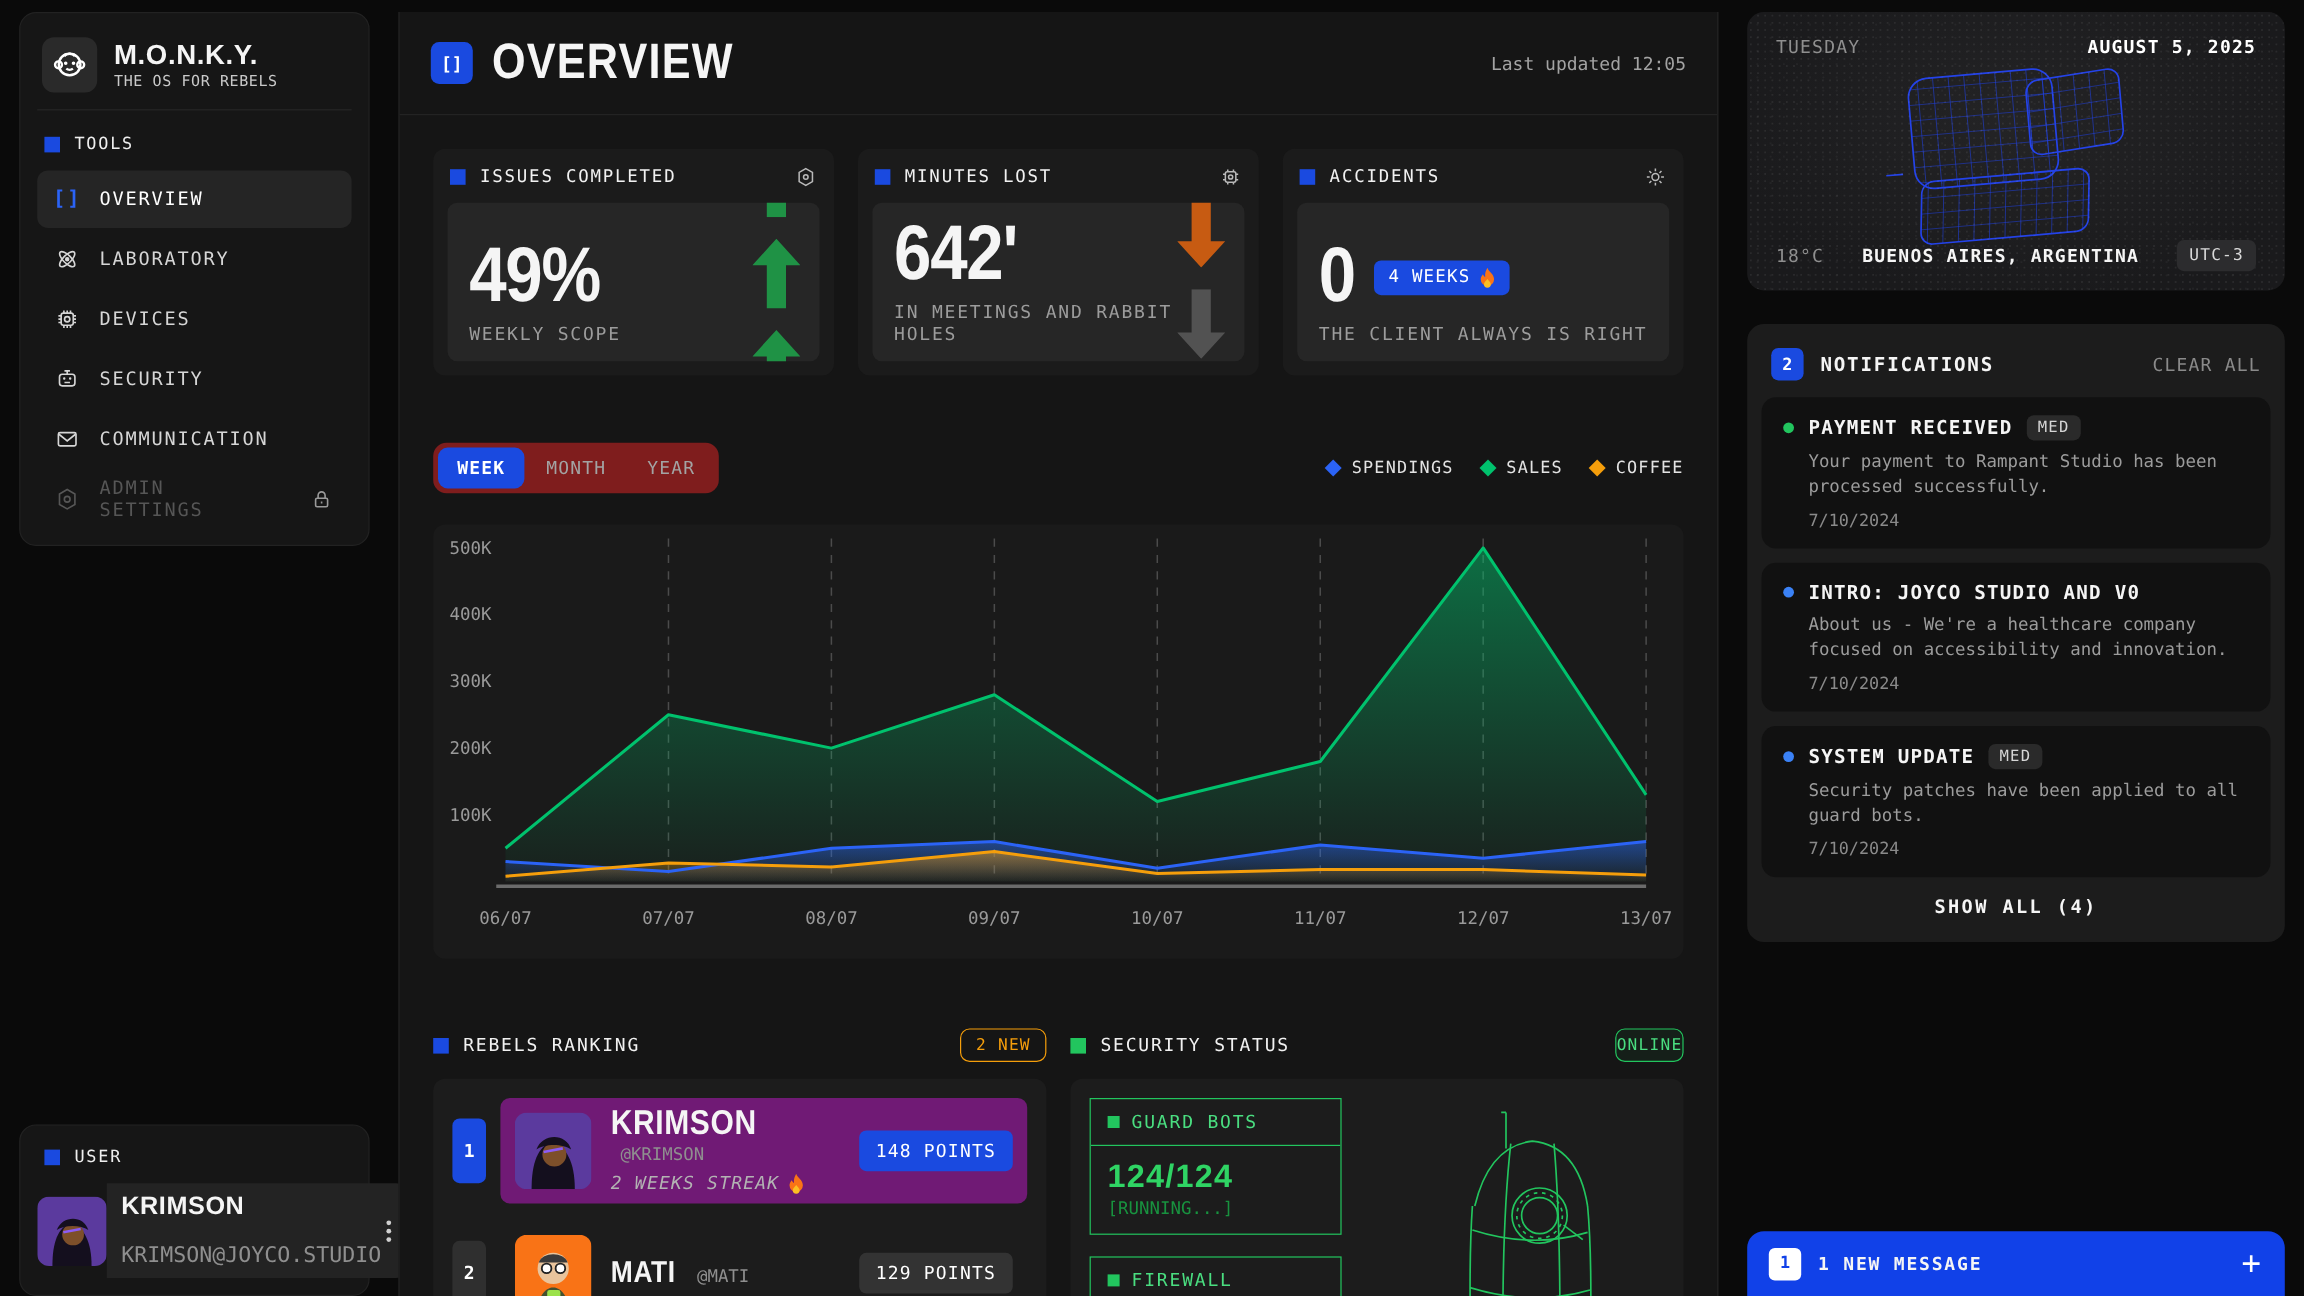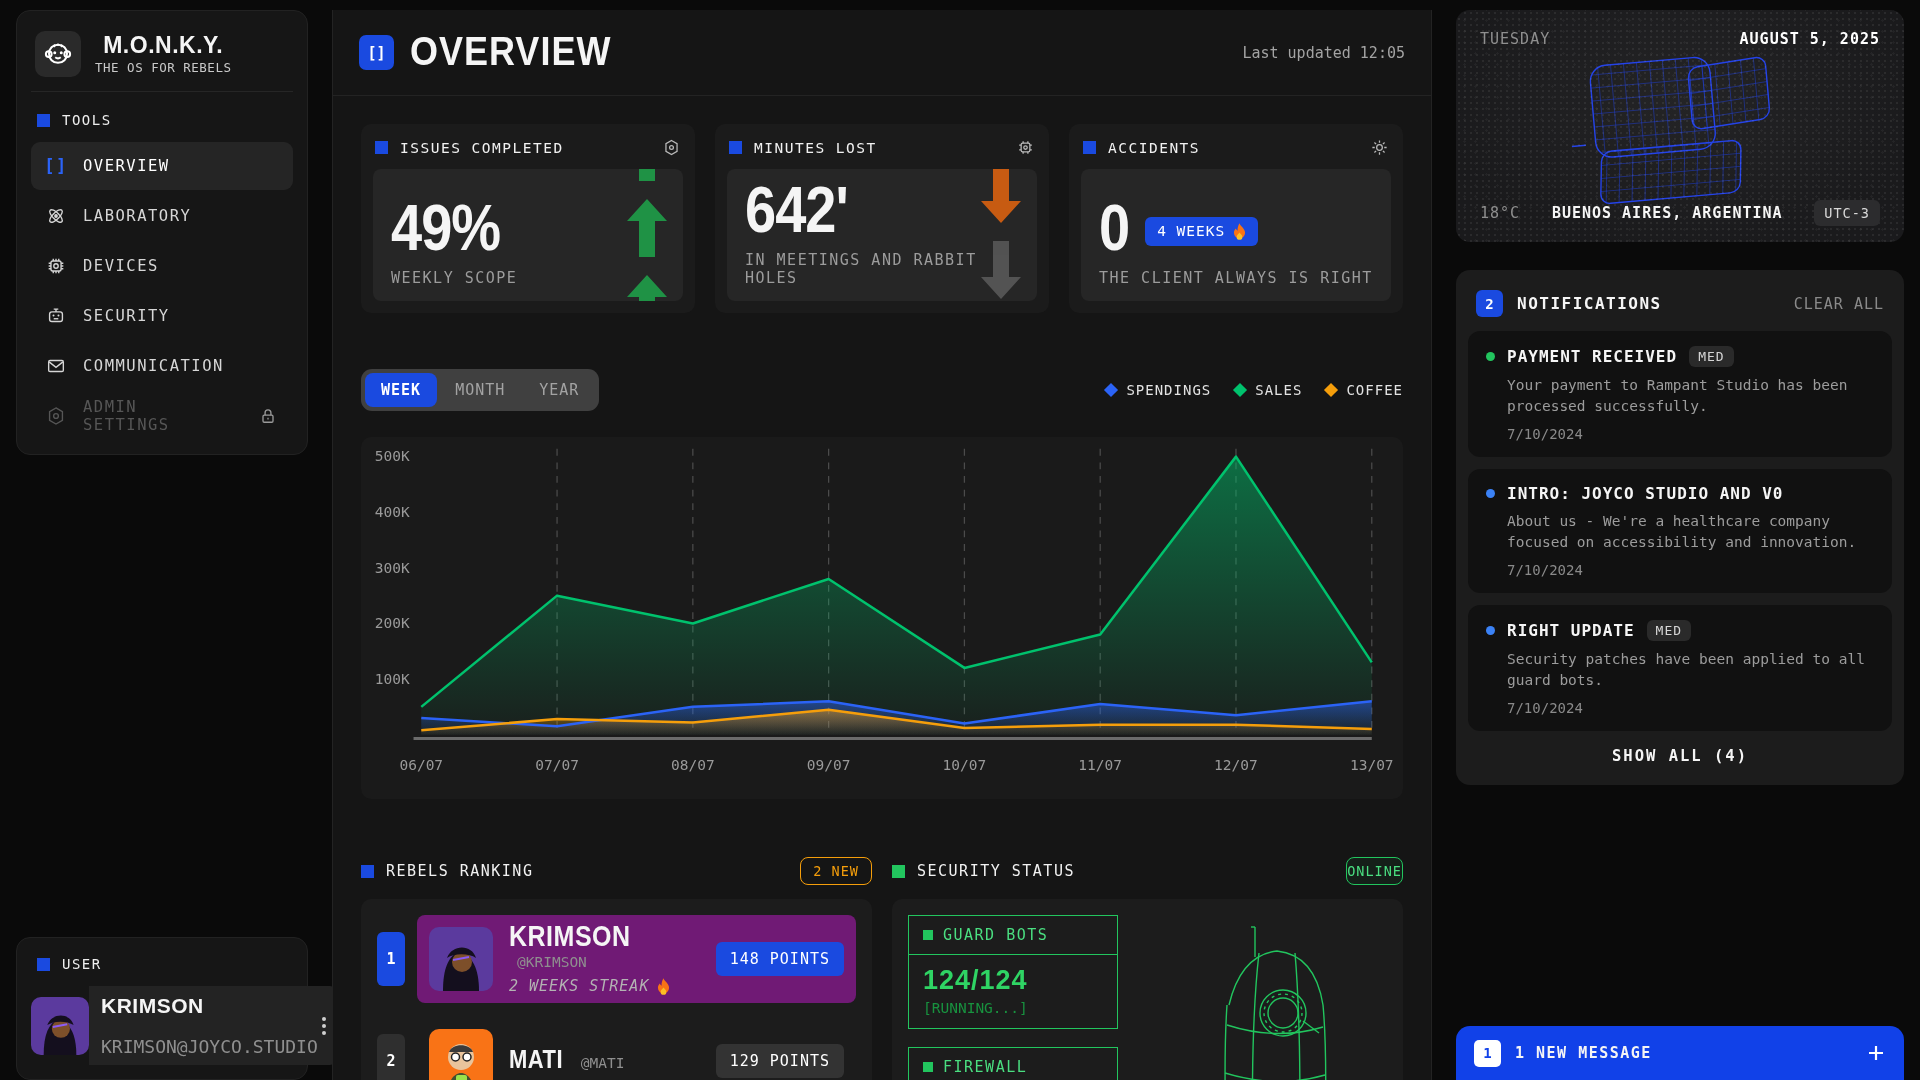--- a/index.html
+++ b/index.html
@@ -30,21 +30,21 @@
     gap:24px;
     padding:10px 16px 0 16px;
   }
   .tall{display:inline-block;transform:scaleY(1.15);transform-origin:50% 78%;}
 
   
   .sidebar{width:292px;display:flex;flex-direction:column;flex:none;}
   .side-card{background:var(--panel);border:1px solid #222;border-radius:14px;padding:14px;}
   .logo-row{display:flex;align-items:center;gap:14px;padding:6px 4px 14px 4px;border-bottom:1px solid var(--line);}
   .logo-box{width:46px;height:46px;border-radius:10px;background:#2a2a2a;display:flex;align-items:center;justify-content:center;flex:none;}
-  .logo-title{font-family:var(--disp);font-weight:bold;font-size:23px;letter-spacing:.5px;line-height:1.05;text-align:center;}
+  .logo-title{font-family:var(--disp);font-weight:bold;font-size:23px;letter-spacing:.5px;line-height:1.05;}
   .logo-sub{font-size:12.5px;color:#c9c9c9;letter-spacing:.5px;margin-top:3px;}
   .section-label{display:flex;align-items:center;gap:12px;font-size:14px;letter-spacing:1.5px;color:#eee;margin:20px 6px 14px 6px;}
   .blue-sq{width:13px;height:13px;background:var(--blue);flex:none;}
   .nav-item{display:flex;align-items:center;gap:16px;height:48px;padding:0 14px;border-radius:9px;color:#d6d6d6;font-size:15.5px;letter-spacing:1.5px;cursor:pointer;}
   .nav-item+.nav-item{margin-top:2px;}
   .nav-item.active{background:#252525;color:#fff;}
   .nav-item.locked{color:#565656;}
   .nav-item .spacer{flex:1;}
   .nav-icon{width:22px;height:22px;flex:none;display:flex;align-items:center;justify-content:center;}
   .brackets{color:var(--blue2);font-weight:bold;font-size:17px;font-family:var(--mono);}
@@ -73,21 +73,21 @@
   .stat-value{font-family:var(--disp);font-weight:bold;font-size:56px;line-height:1;letter-spacing:-1px;}
   .stat-caption{color:#9c9c9c;font-size:15px;letter-spacing:1.5px;margin-top:10px;}
   .value-row{display:flex;align-items:center;gap:16px;}
   .streak-badge{background:var(--blue);border-radius:6px;padding:6px 12px;font-size:14.5px;letter-spacing:1px;color:#fff;display:flex;align-items:center;gap:8px;}
   .arrow-col{position:absolute;right:16px;display:flex;flex-direction:column;gap:18px;align-items:center;}
   .arrow-col.up{top:-46px;}
   .arrow-col.down{top:-4px;}
   .arrow-col svg{display:block;}
 
   .chart-bar{display:flex;align-items:center;margin-top:56px;}
-  .tabs{background:#404040;border-radius:11px;padding:4px;display:flex;gap:2px;}
+  .tabs{background:#7f1d1d;border-radius:11px;padding:4px;display:flex;gap:2px;}
   .tab{border:none;background:transparent;color:#a3a3a3;font-family:var(--mono);font-size:15px;letter-spacing:1px;padding:8px 16px;border-radius:8px;cursor:pointer;}
   .tab.active{background:var(--blue);color:#fff;font-weight:bold;}
   .legend{margin-left:auto;display:flex;gap:24px;align-items:center;}
   .legend-item{display:flex;align-items:center;gap:10px;font-size:14px;letter-spacing:1px;color:#e3e3e3;}
   .legend-diamond{width:10px;height:10px;transform:rotate(45deg);flex:none;}
   .chart-card{margin-top:26px;background:#1a1a1a;border-radius:10px;height:362px;padding:6px 8px;}
   .chart-card svg{width:100%;height:100%;display:block;}
 
   .bottom-row{display:grid;grid-template-columns:1fr 1fr;gap:20px;margin-top:58px;}
   .panel-head{display:flex;align-items:center;gap:12px;font-size:15px;letter-spacing:1.5px;color:#f1f1f1;}
@@ -598,21 +598,21 @@
         <span class="ni-title">INTRO: JOYCO STUDIO AND V0</span>
 
       </div>
       <div class="ni-body">About us - We're a healthcare company focused on accessibility and innovation.</div>
       <div class="ni-date">7/10/2024</div>
     </div>
 
     <div class="notif-item">
       <div class="ni-top">
         <span class="notif-dot" style="background: rgb(59, 130, 246);"></span>
-        <span class="ni-title">RIGHT UPDATE</span>
+        <span class="ni-title">SYSTEM UPDATE</span>
         <span class="ni-tag">MED</span>
       </div>
       <div class="ni-body">Security patches have been applied to all guard bots.</div>
       <div class="ni-date">7/10/2024</div>
     </div>
 
     <div class="notif-showall">SHOW ALL (4)</div>
   </div>
 
   <div class="right-gap"></div>

